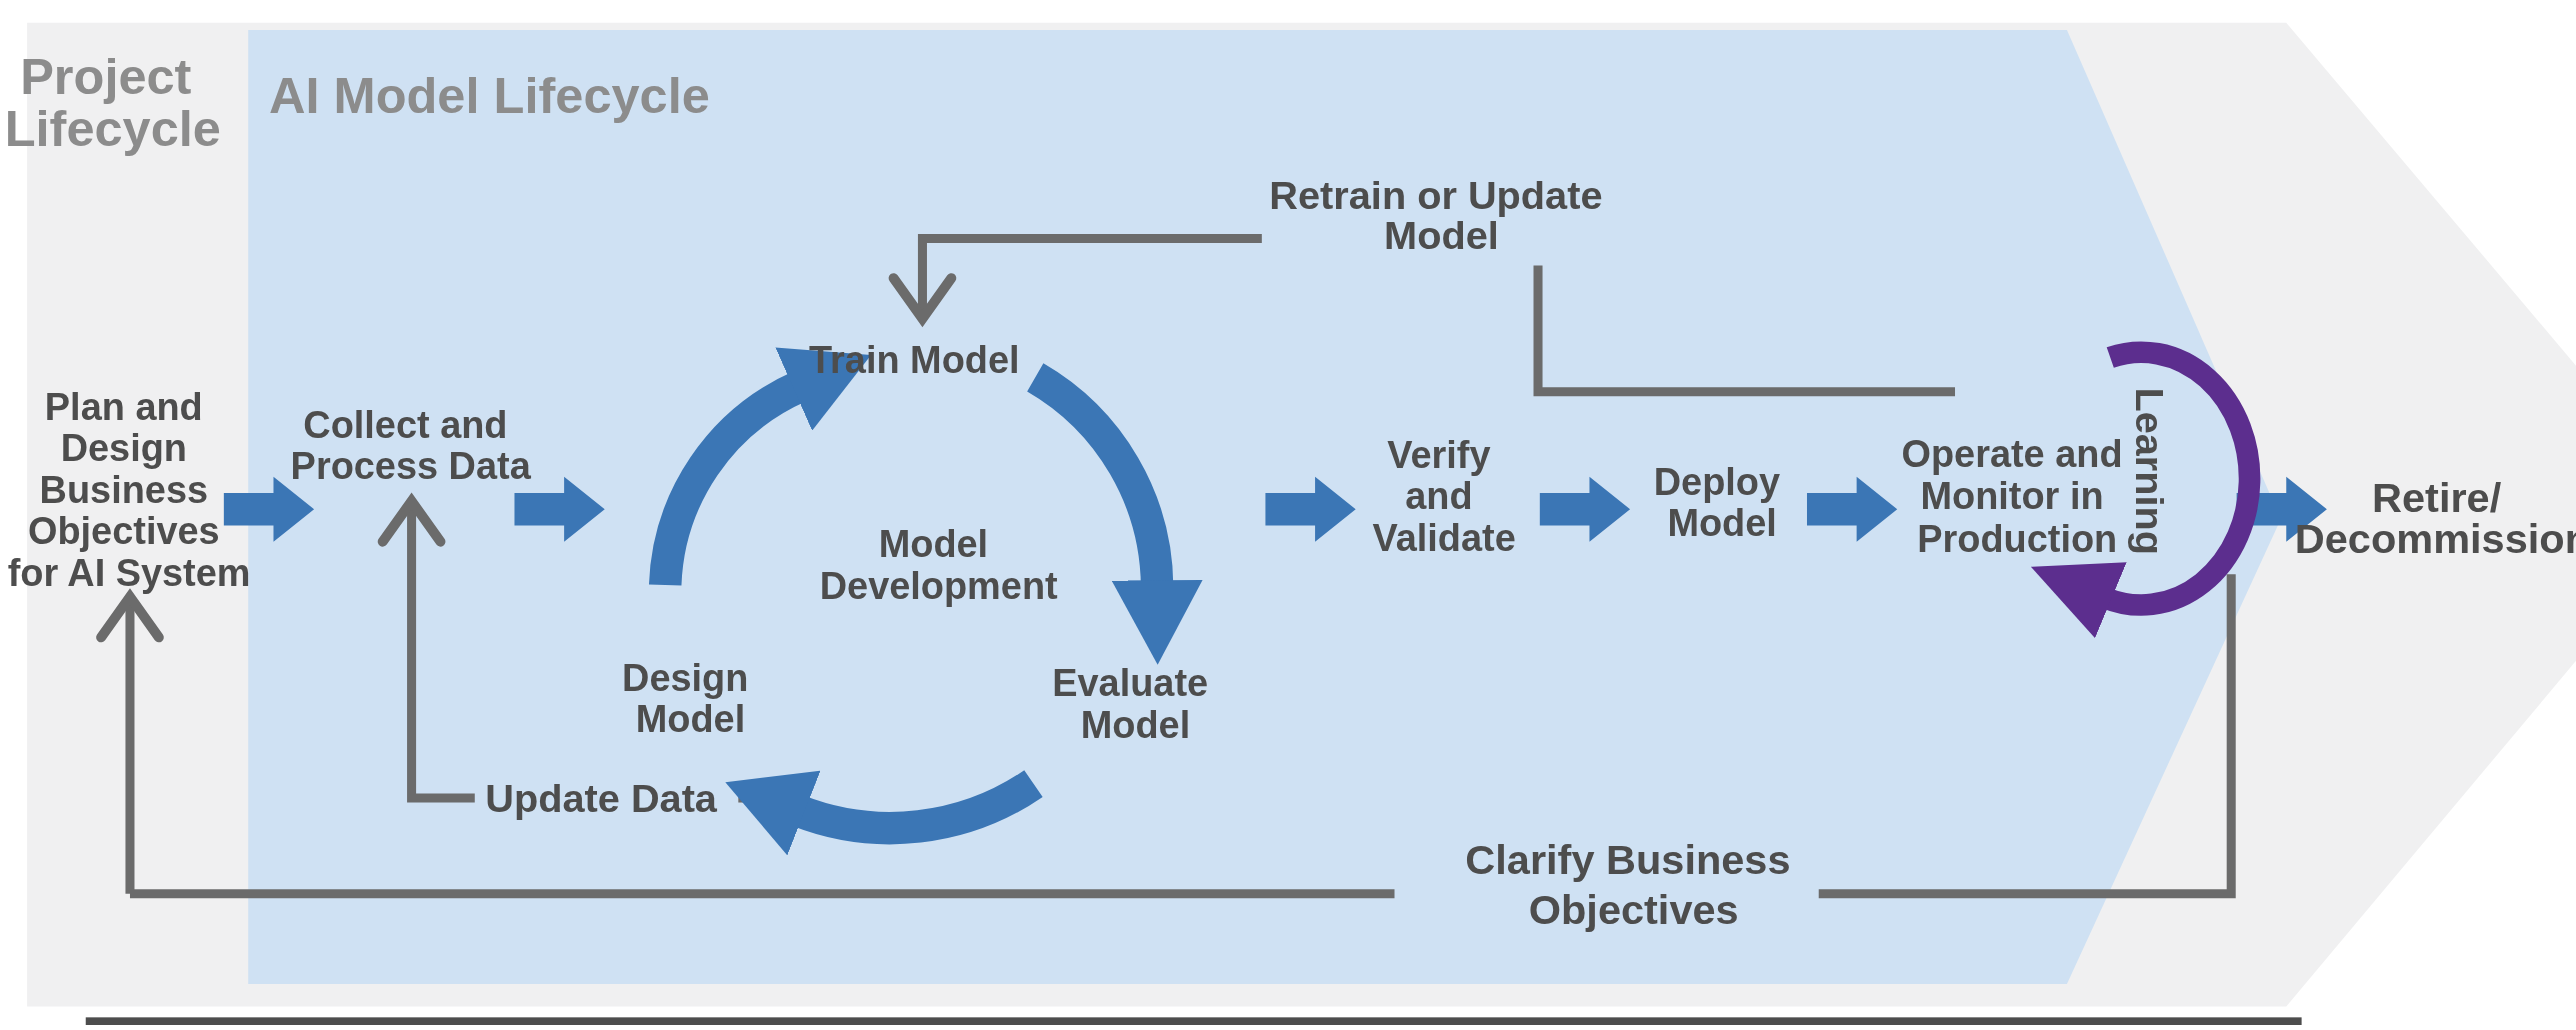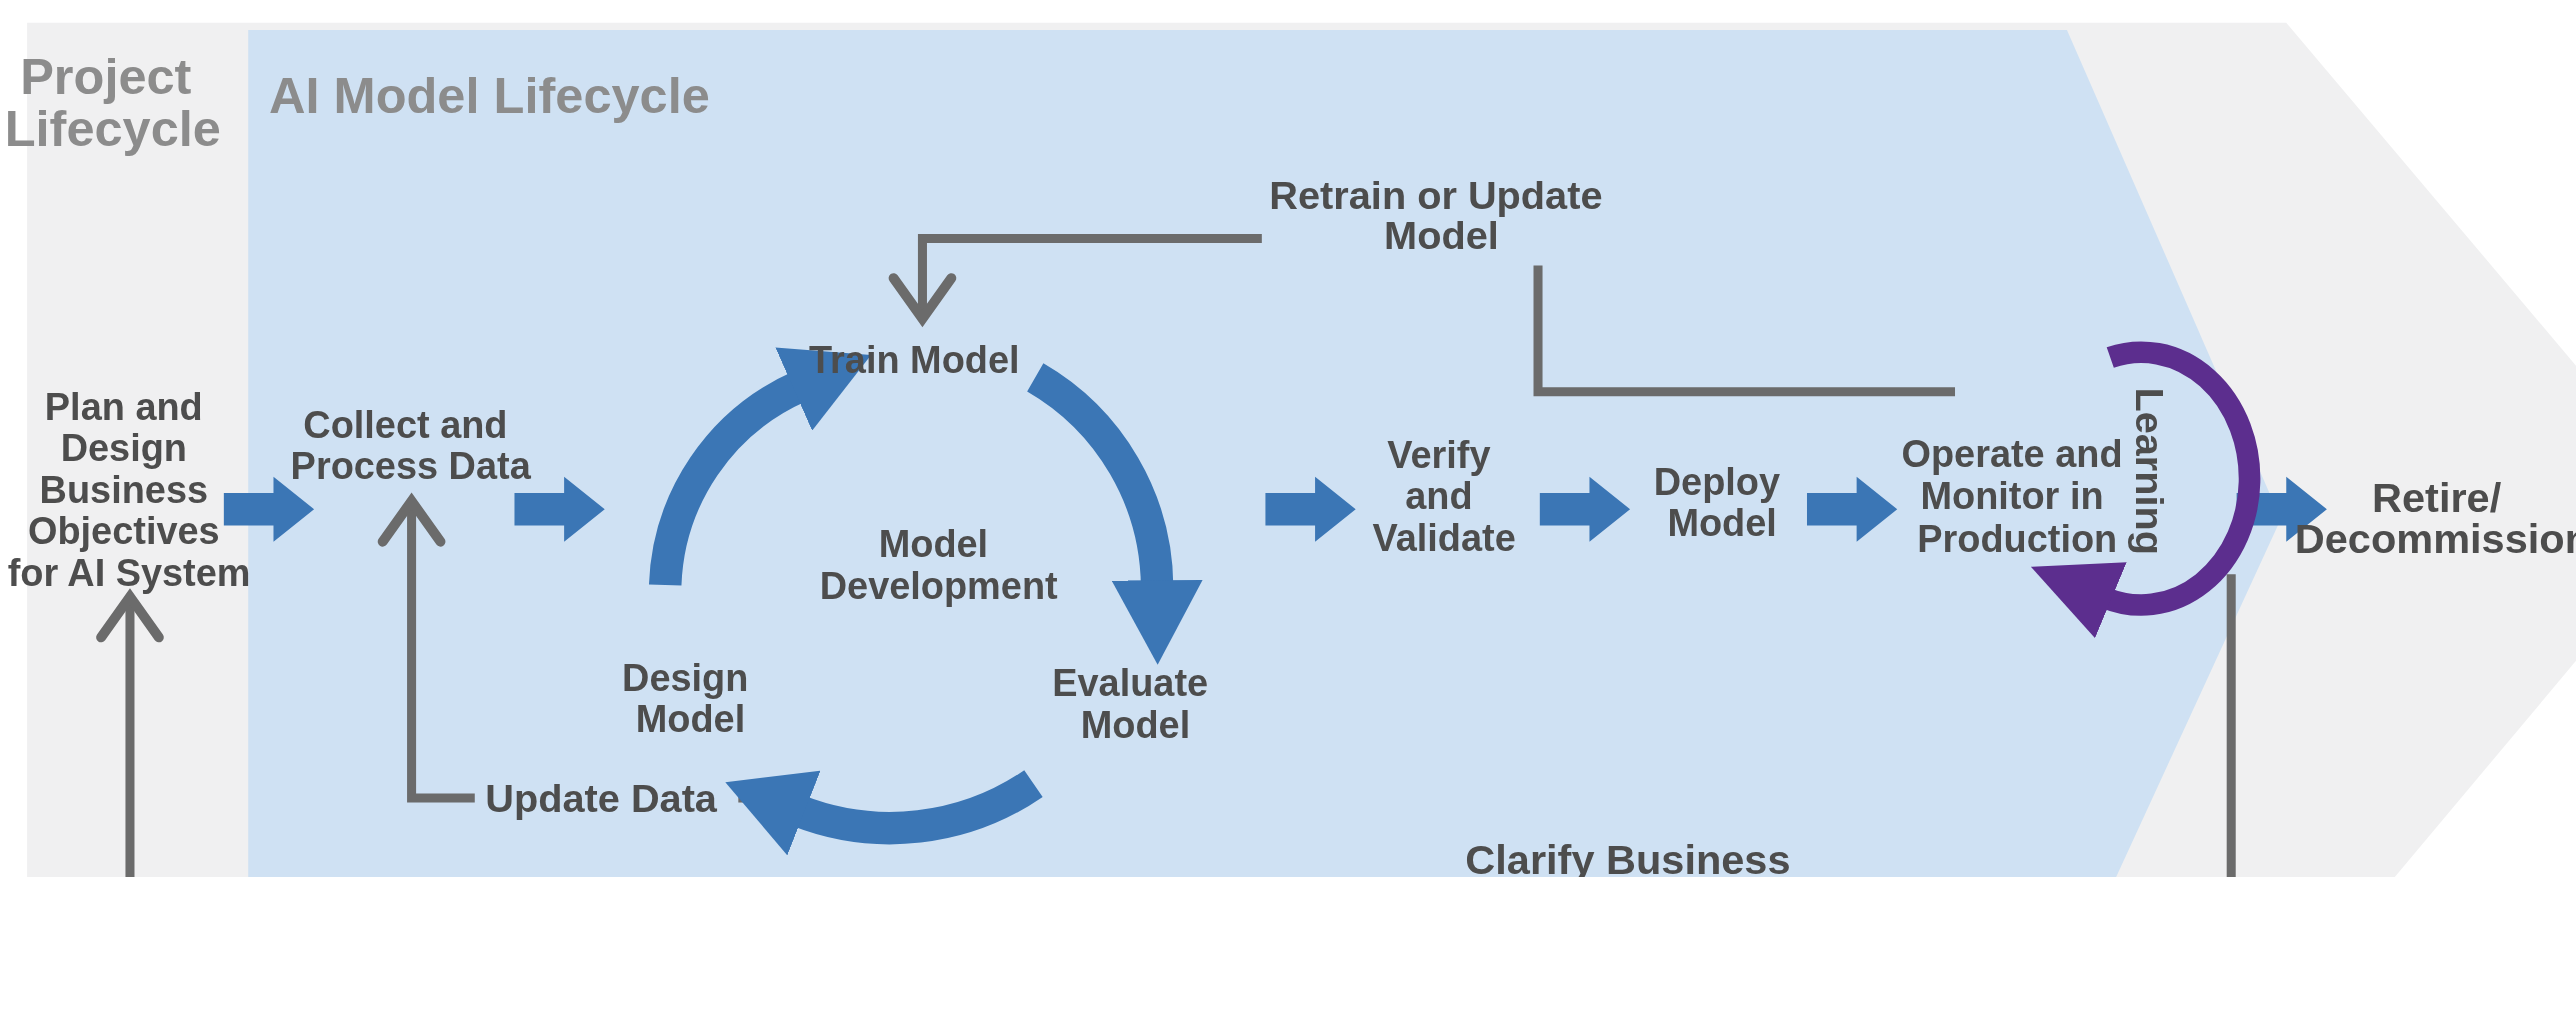--- a/index.html
+++ b/index.html
@@ -1,16 +1,16 @@
 <!DOCTYPE html>
 <html style="--canvas_bg: #ffffff; --outer_shape: #f0f0f1; --inner_shape: #cfe1f3; --flow_arrow: #3b76b5; --line_gray: #6b6b6b; --text_dark: #4d4d4d; --text_title: #8c8c8c; --learning_purple: #5c2e8e; --footer_bar: #4d4d4d;font-size:14.4px"><head>
 <meta charset="utf-8">
 <style>
   html,body { margin:0; padding:0; background:#ffffff; }
-  .stage { position:relative; width:2576px; height:877px; background:var(--canvas_bg,#fff); overflow:hidden;
+  .stage { position:relative; width:2576px; height:1025px; background:var(--canvas_bg,#fff); overflow:hidden;
            font-family:"Liberation Sans", sans-serif; }
   svg { display:block; }
   .shape-outer { fill:var(--outer_shape); }
   .shape-inner { fill:var(--inner_shape); }
   .flow-arrow  { fill:var(--flow_arrow); }
   .arc         { stroke:var(--flow_arrow); stroke-width:36; fill:none; }
   .gline       { stroke:var(--line_gray); stroke-width:10; fill:none; stroke-linejoin:miter; }
   .purple-arc  { stroke:var(--learning_purple); stroke-width:24; fill:none; }
   .footer-bar  { fill:var(--footer_bar); }
   text { font-family:"Liberation Sans", sans-serif; font-weight:700; }

